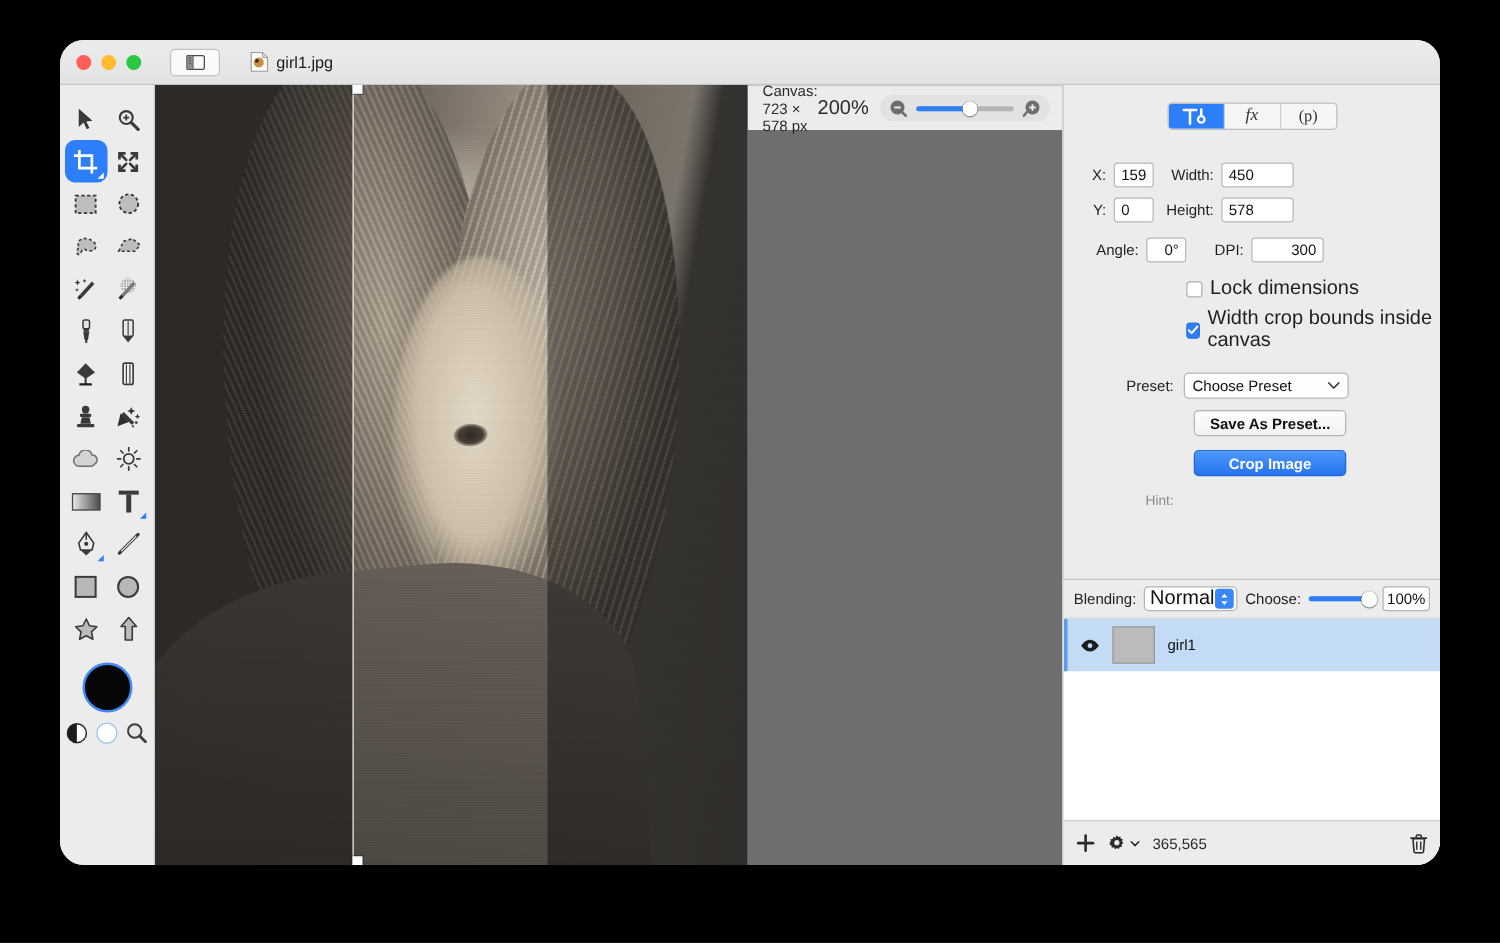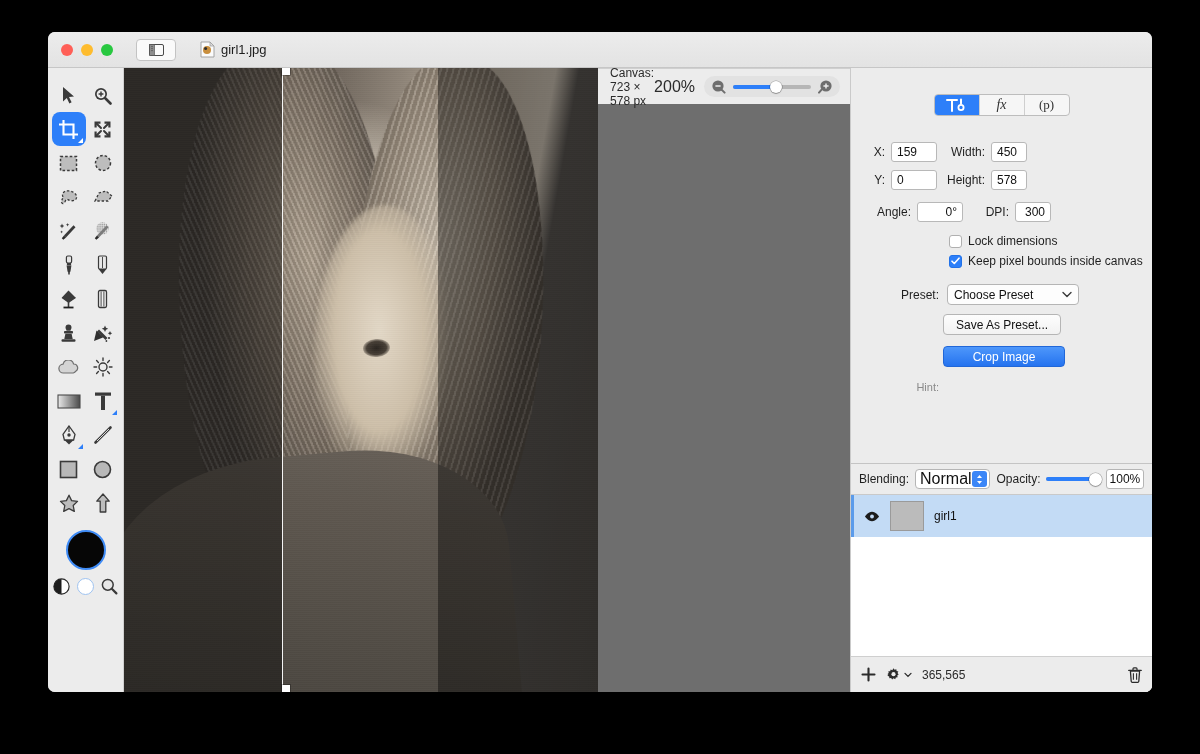--- a/index.html
+++ b/index.html
@@ -8,21 +8,21 @@
     background: #000; overflow: hidden;
     font-family: "Liberation Sans", sans-serif;
     -webkit-font-smoothing: antialiased;
   }
 
   
   #app-window {
     position: absolute; left: 48px; top: 32px;
     width: 1104px; height: 660px;
     background: #ececec;
-    border-radius: 7px;
+    border-radius: 19px;
     overflow: hidden;
     box-shadow: 0 10px 34px rgba(0,0,0,0.55);
     display: flex; flex-direction: column;
   }
 
   
   #titlebar {
     height: 36px; flex: 0 0 36px;
     background: linear-gradient(#ececec, #e3e3e3);
     border-bottom: 1px solid #c6c6c6;
@@ -201,21 +201,21 @@
   #inspector {
     width: 302px; flex: 0 0 302px;
     background: #ececec;
     border-left: 1px solid #cacaca;
     display: flex; flex-direction: column;
   }
   #inspector-top { flex: 1; min-height: 0; padding-top: 10px; }
 
   
   .segmented {
-    width: 136px; height: 22px; margin: 16px auto;
+    width: 136px; height: 22px; margin: 4px auto;
     display: flex;
     border: 1px solid #bdbdbd; border-radius: 4px;
     overflow: hidden; background: #f6f6f6;
   }
   .seg {
     flex: 1; display: flex; align-items: center; justify-content: center;
     font-size: 12px; color: #333;
     border-right: 1px solid #cfcfcf;
   }
   .seg:last-child { border-right: none; }
@@ -235,46 +235,46 @@
     border: 1px solid #b8b8b8; border-radius: 3px;
     font-size: 12px; color: #111;
     display: flex; align-items: center;
     padding: 0 5px;
   }
   .finput.right { justify-content: flex-end; }
   .w-x  { width: 26px; }
   .w-w  { width: 54px; }
   .w-ang{ width: 52px; }
   .w-dpi{ width: 24px; }
-  .in-sm { width: 46px; }
-  .in-md { width: 36px; }
+  .in-sm { width: 32px; }
+  .in-md { width: 58px; }
 
   .checks { margin-top: 12px; padding-left: 98px; }
   .crow { display: flex; align-items: center; gap: 6px; margin-bottom: 6px; }
   .cbox {
     width: 13px; height: 13px; border-radius: 3px;
     border: 1px solid #b0b0b0; background: #fff;
     display: flex; align-items: center; justify-content: center;
   }
   .cbox.on { background: #2d7ff9; border-color: #2272e8; }
   .cbox.on svg { display: block; }
-  .clabel { font-size: 12px; color: #1f1f1f; }
+  .clabel { font-size: 16px; color: #1f1f1f; }
 
   .preset-row {
     margin-top: 16px; padding: 0 14px;
     display: flex; align-items: center;
   }
   .preset-label { font-size: 12px; color: #1f1f1f; width: 82px; text-align: right; padding-right: 8px; }
   .popup {
     width: 132px; height: 21px;
     background: #fdfdfd; border: 1px solid #b5b5b5; border-radius: 4px;
     display: flex; align-items: center; justify-content: space-between;
     padding: 0 6px; font-size: 12px; color: #111;
   }
-  .btn-row { display: flex; padding: 0 2px; margin-top: 9px; }
+  .btn-row { display: flex; padding: 0 14px; margin-top: 9px; font-weight: bold; }
   .btn-offset { margin-left: 90px; }
   .btn {
     height: 21px; border-radius: 4px;
     display: flex; align-items: center; justify-content: center;
     font-size: 12px; padding: 0 12px;
   }
   .btn.plain { background: linear-gradient(#fdfdfd,#f2f2f2); border: 1px solid #b5b5b5; color: #111; }
   .btn.primary {
     background: linear-gradient(#4e97fb,#2573ef);
     border: 1px solid #2167d8; color: #fff;
@@ -710,21 +710,21 @@
           <div class="crow">
             <span class="cbox"></span>
             <span class="clabel">Lock dimensions</span>
           </div>
           <div class="crow">
             <span class="cbox on">
               <svg width="9" height="8" viewBox="0 0 9 8">
                 <path d="M1 4.2l2.3 2.3L8 1.2" fill="none" stroke="#fff" stroke-width="1.6" stroke-linecap="round" stroke-linejoin="round"></path>
               </svg>
             </span>
-            <span class="clabel">Keep pixel bounds inside canvas</span>
+            <span class="clabel">Width crop bounds inside canvas</span>
           </div>
         </div>
 
         <div class="preset-row">
           <span class="preset-label">Preset:</span>
           <div class="popup">
             <span>Choose Preset</span>
             <svg width="10" height="7" viewBox="0 0 10 7">
               <path d="M1 1.4L5 5.4l4-4" fill="none" stroke="#3a3a3a" stroke-width="1.4" stroke-linecap="round" stroke-linejoin="round"></path>
             </svg>
@@ -749,21 +749,21 @@
           <span class="hlabel">Blending:</span>
           <div class="blend-popup">
             <span>Normal</span>
             <span class="stepper">
               <svg width="7" height="11" viewBox="0 0 7 11">
                 <path d="M3.5 1L6 4H1z" fill="#fff"></path>
                 <path d="M3.5 10L1 7h5z" fill="#fff"></path>
               </svg>
             </span>
           </div>
-          <span class="hlabel">Opacity:</span>
+          <span class="hlabel">Choose:</span>
           <div class="op-track">
             <div class="op-fill" style="width:100%"></div>
             <div class="op-knob" style="left:calc(100% - 11px)"></div>
           </div>
           <div class="op-field">100%</div>
         </div>
 
         <div id="layers-list">
           <div class="layer-row">
             <svg width="16" height="11" viewBox="0 0 16 11">

